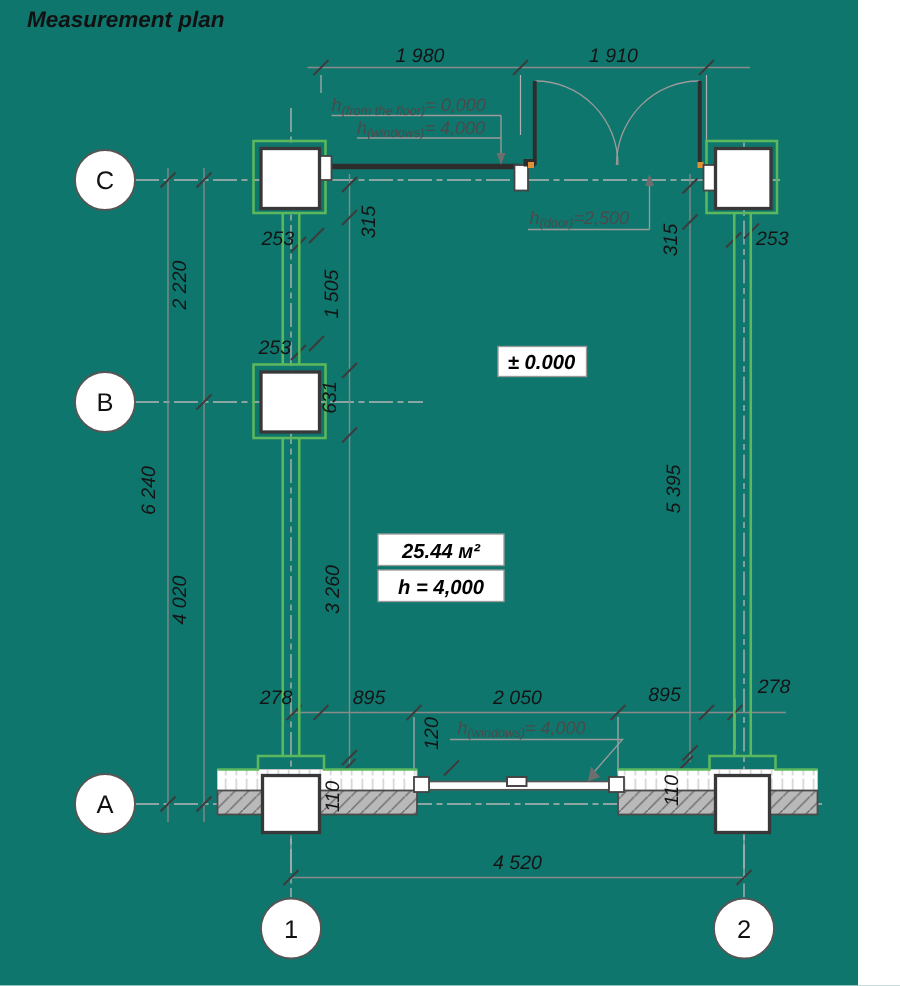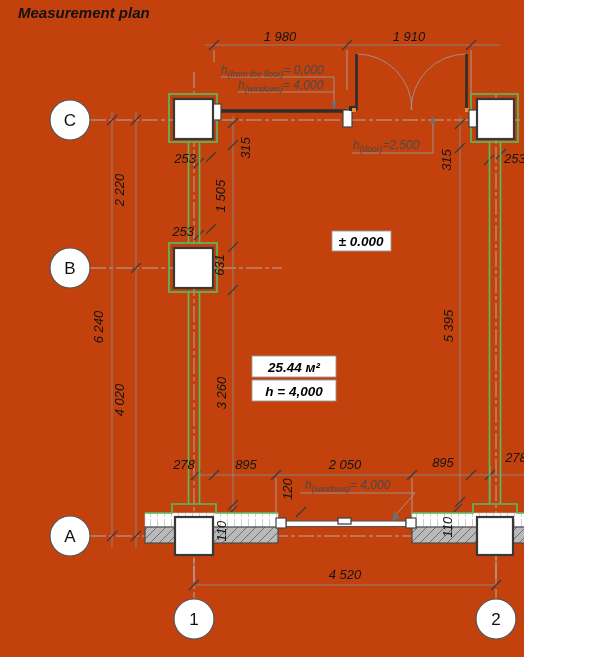--- a/index.html
+++ b/index.html
@@ -1,16 +1,16 @@
 <!DOCTYPE html>
 <html><head>
 <meta charset="utf-8">
 <style>
   html,body{margin:0;padding:0;background:#fff;}
-  .page{position:relative;width:524px;height:657px;background:#c2410c;overflow:hidden;}
+  .page{position:relative;width:572px;height:657px;background:#0f766e;overflow:hidden;}
   text{font-family:"Liberation Sans",sans-serif;}
   .title{font-size:15px;font-weight:bold;font-style:italic;fill:#111;}
   .dimtxt{font-size:13px;font-style:italic;fill:#141414;}
   .hlabel{font-size:12px;font-style:italic;fill:#4a4a4a;}
   .hsub{font-size:8.5px;}
   .boxtxt{font-size:13.5px;font-weight:bold;font-style:italic;fill:#000;}
   .bubble{font-size:17px;fill:#111;}
   .griddash{stroke:#b5b5b5;stroke-width:0.9;stroke-dasharray:16 3 4 3;fill:none;}
   .dim{stroke:#8a8a8a;stroke-width:0.9;fill:none;}
   .ext{stroke:#b0b0b0;stroke-width:0.8;fill:none;}

